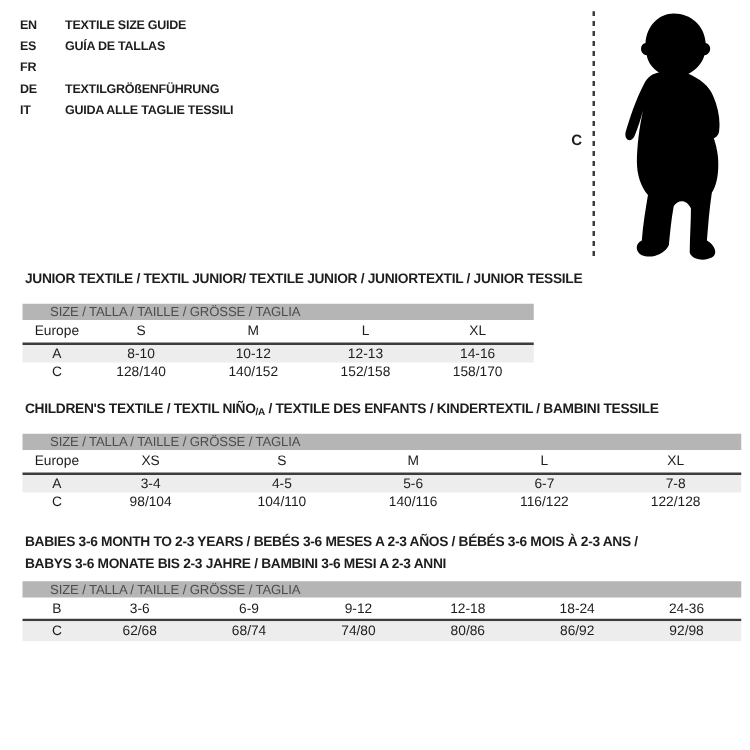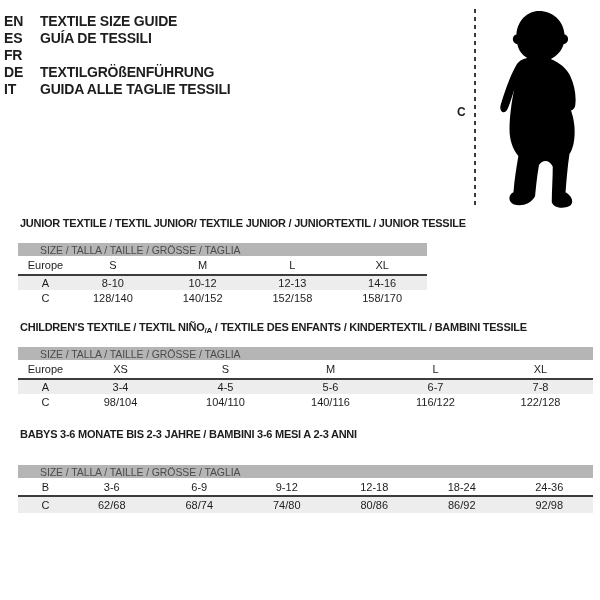--- a/index.html
+++ b/index.html
@@ -13,21 +13,21 @@
     --dash:#3a3a3a;
   }
   html,body{margin:0;padding:0;}
   body{
     width:600px;height:600px;background:var(--page-bg);
     font-family:"Liberation Sans",sans-serif;color:var(--text);
   }
   .sheet{position:relative;width:600px;height:600px;overflow:hidden;background:var(--page-bg);}
 
   
-  .lang-block{position:absolute;left:4px;top:12px;font-weight:bold;font-size:14px;letter-spacing:-0.2px;}
+  .lang-block{position:absolute;left:16px;top:12px;font-weight:bold;font-size:10px;letter-spacing:-0.2px;}
   .lang-row{display:flex;height:17px;align-items:center;white-space:nowrap;}
   .lang-code{width:36px;flex:0 0 36px;}
 
   
   .c-label{position:absolute;left:457px;top:105px;font-weight:bold;font-size:12px;}
   .dash-line{
     position:absolute;left:474px;top:9px;width:2px;height:199px;
     background:repeating-linear-gradient(to bottom,var(--dash) 0 4px,transparent 4px 8px);
   }
   .baby-svg{position:absolute;left:482px;top:5px;}
@@ -67,21 +67,21 @@
 
 <div class="sheet">
 
   <div class="lang-block">
       <div class="lang-row">
         <span class="lang-code">EN</span>
         <span class="lang-title">TEXTILE SIZE GUIDE</span>
       </div>
       <div class="lang-row">
         <span class="lang-code">ES</span>
-        <span class="lang-title">GUÍA DE TESSILI</span>
+        <span class="lang-title">GUÍA DE TALLAS</span>
       </div>
       <div class="lang-row">
         <span class="lang-code">FR</span>
       </div>
       <div class="lang-row">
         <span class="lang-code">DE</span>
         <span class="lang-title">TEXTILGRÖßENFÜHRUNG</span>
       </div>
       <div class="lang-row">
         <span class="lang-code">IT</span>
@@ -178,20 +178,21 @@
           <span class="cell">98/104</span>
           <span class="cell">104/110</span>
           <span class="cell">140/116</span>
           <span class="cell">116/122</span>
           <span class="cell">122/128</span>
         </div>
       </div>
     </div>
 
   <div class="sec-title" id="title2">
+    <div>BABIES 3-6 MONTH TO 2-3 YEARS / BEBÉS 3-6 MESES A 2-3 AÑOS / BÉBÉS 3-6 MOIS À 2-3 ANS /</div>
     <div>BABYS 3-6 MONATE BIS 2-3 JAHRE / BAMBINI 3-6 MESI A 2-3 ANNI</div>
   </div>
   <div class="tbl" id="tbl2">
       <div class="bar">SIZE / TALLA / TAILLE / GRÖSSE / TAGLIA</div>
       <div class="rows">
         <div class="row" style="grid-template-columns:50px repeat(6,1fr)">
           <span class="cell label">B</span>
           <span class="cell">3-6</span>
           <span class="cell">6-9</span>
           <span class="cell">9-12</span>

